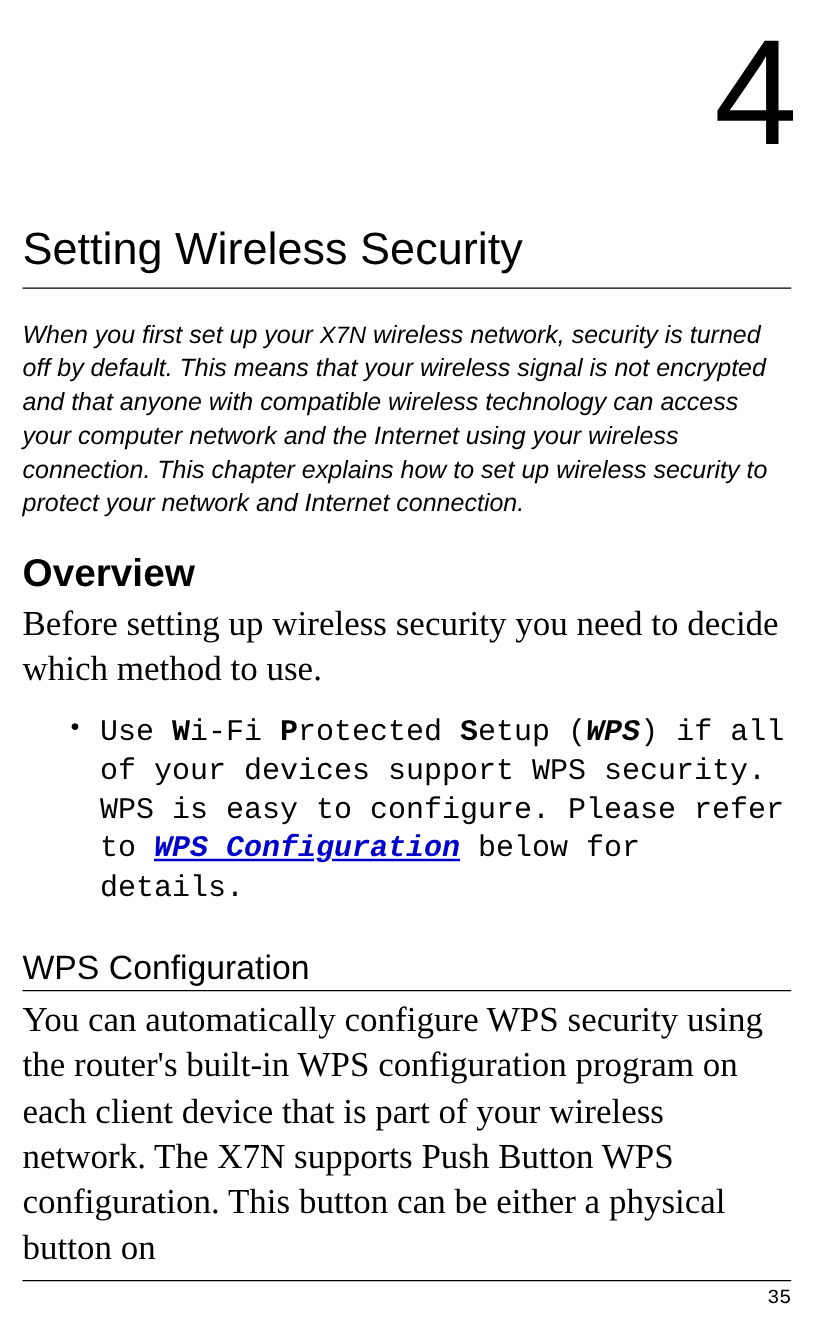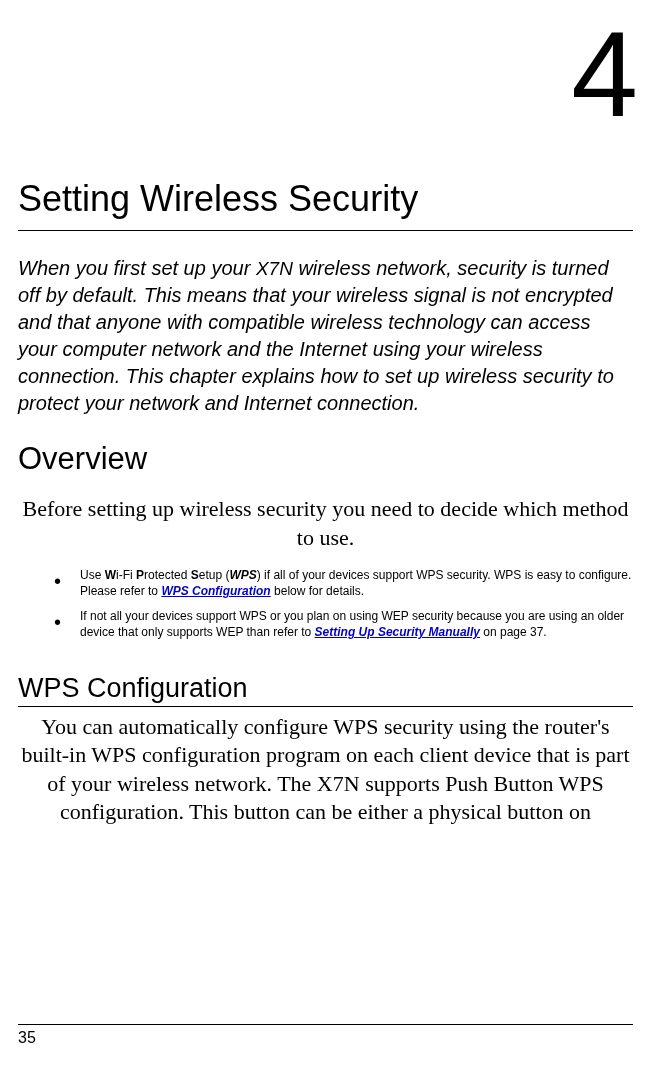--- a/index.html
+++ b/index.html
@@ -37,37 +37,36 @@
     .intro-text {
       font-family: Liberation Sans, sans-serif;
       font-style: italic;
       font-size: 20px;
       line-height: 1.35;
       margin-bottom: 24px;
     }
     .section-heading {
       font-family: Verdana, Arial, sans-serif;
       font-size: 31px;
-      font-weight: normal;
-      margin-bottom: 18px;
+      font-weight: bold;
+      margin-bottom: 5px;
     }
     .body-text {
       font-family: Georgia, 'Times New Roman', serif;
-      font-size: 22px;
+      font-size: 28px;
       line-height: 1.3;
       margin-bottom: 16px;
-      text-align: center;
     }
     .bullet-list {
       list-style: none;
       margin-bottom: 32px;
     }
     .bullet-item {
-      font-family: Liberation Sans, sans-serif;
-      font-size: 12px;
+      font-family: Liberation Mono, monospace;
+      font-size: 24px;
       line-height: 1.3;
       position: relative;
       padding-left: 62px;
       margin-bottom: 10px;
     }
     .bullet-item::before {
       content: '•';
       position: absolute;
       left: 36px;
       font-size: 20px;
@@ -86,22 +85,23 @@
       text-decoration: underline;
       font-style: italic;
       font-weight: bold;
     }
     .page-footer {
       position: absolute;
       bottom: 18px;
       left: 18px;
       right: 18px;
       border-top: 1px solid black;
+      text-align: right;
       padding-top: 4px;
-      font-family: Liberation Sans, sans-serif;
+      font-family: Liberation Mono, monospace;
       font-size: 16px;
     }
     .bold {
       font-weight: bold;
     }
     .bold-italic {
       font-weight: bold;
       font-style: italic;
     }
     .small-caps {
@@ -120,23 +120,20 @@
 </p>
 
 <h2 class="section-heading">Overview</h2>
 
 <p class="body-text">Before setting up wireless security you need to decide which method to use.</p>
 
 <ul class="bullet-list">
   <li class="bullet-item">
     <span>Use </span><span class="bold">W</span><span>i-Fi </span><span class="bold">P</span><span>rotected </span><span class="bold">S</span><span>etup (</span><span class="bold-italic">WPS</span><span>) if all of your devices support  WPS security. WPS is easy to configure. Please refer to </span><a class="link">WPS Configuration</a><span> below for details.</span>
   </li>
-  <li class="bullet-item">
-    <span>If not all your devices support WPS or you plan on using WEP security because you are using an older device that only supports WEP than refer to </span><a class="link">Setting Up Security Manually</a><span> on page 37.</span>
-  </li>
 </ul>
 
 <h2 class="sub-heading">WPS Configuration</h2>
 
 <p class="body-text">You can automatically configure WPS security using the router's built-in WPS configuration program on each client device that is part of your wireless network. The X7N supports Push Button WPS configuration. This button can be either a physical button on</p>
 
 <div class="page-footer">
   <span>35</span>
 </div>
 

